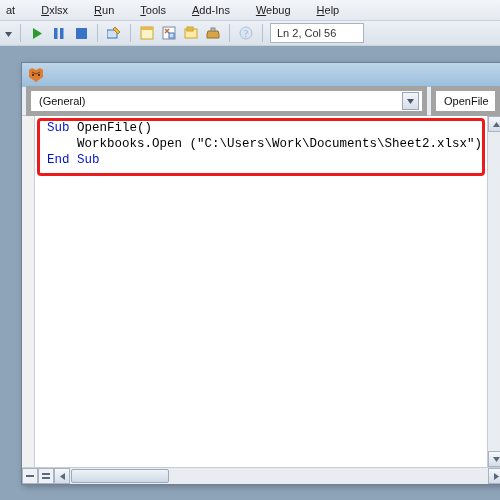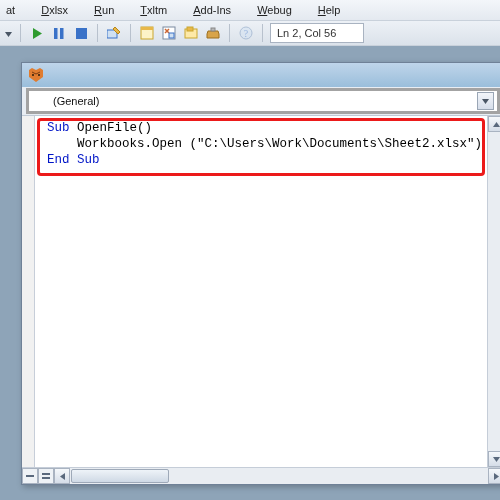--- a/index.html
+++ b/index.html
@@ -12,21 +12,21 @@
 .tb-btn{width:18px;height:18px;display:flex;align-items:center;justify-content:center;border-radius:2px}
 .tb-btn.disabled{opacity:.45}
 .tb-btn svg{display:block}
 .status-box{height:18px;border:1px solid #a9b3c1;background:#fff;padding:0 6px;display:flex;align-items:center;min-width:80px;color:#333;font-size:11px}
 .drop svg{margin:0 1px}
 .mdi{flex:1;position:relative;background:#8ea4b8}
 .codewin{position:absolute;left:21px;top:16px;right:-5px;bottom:15px;border:1px solid #6f8197;background:#fff;box-shadow:2px 2px 6px rgba(0,0,0,.25);display:flex;flex-direction:column}
 .cw-title{height:24px;background:linear-gradient(#bfd5ea,#9abedb);display:flex;align-items:center;padding:0 6px;color:#1b2a3a;font-size:12px;gap:6px}
 .cw-title .fox{width:16px;height:16px}
 .cw-dropdowns{height:22px;display:flex;align-items:center;padding:3px 4px;gap:4px;background:#e8edf3;border-bottom:1px solid #c0cad6}
-.combo{flex:1;height:20px;border:3px solid #a3a3a3;background:#fff;display:flex;align-items:center;justify-content:space-between;padding:0 3px 0 24px;font-size:11px;color:#111}
+.combo{flex:1;height:20px;border:5px solid #a3a3a3;background:#fff;display:flex;align-items:center;justify-content:space-between;padding:0 3px 0 8px;font-size:11px;color:#111}
 .combo.small{flex:0 0 48px}
 .combo .arrow{width:15px;height:16px;background:linear-gradient(#f3f6fa,#d6deea);border:1px solid #9aa6b5;display:flex;align-items:center;justify-content:center}
 .code-area{flex:1;display:flex;position:relative}
 .margin{width:12px;background:#f1f1f1;border-right:1px solid #c7ced9}
 .editor{flex:1;background:#fff;font-family:Consolas,"Courier New",monospace;font-size:12.5px;line-height:16px;padding:4px 0 4px 12px;white-space:pre;color:#000;overflow:hidden;position:relative}
 .kw{color:#0015c7}
 .highlight{border:3px solid #ec1a1a;border-radius:4px;position:absolute;left:2px;top:2px;right:2px;height:52px;pointer-events:none}
 .vscroll{width:16px;background:#e9edf2;border-left:1px solid #c5cdd8;position:relative}
 .vscroll .btn,.hscroll .btn{width:16px;height:16px;background:linear-gradient(#f5f8fb,#d5dde8);border:1px solid #a9b3c1;box-sizing:border-box;display:flex;align-items:center;justify-content:center;position:absolute}
 .vscroll .up{top:0;left:0}
@@ -40,21 +40,21 @@
 </style>
 </head>
 <body>
 
 <div class="app">
 
   <div class="menubar">
     <span class="mi"><span>at</span></span>
     <span class="mi"><u>D</u><span>xlsx</span></span>
     <span class="mi"><u>R</u><span>un</span></span>
-    <span class="mi"><u>T</u><span>xltm</span></span>
+    <span class="mi"><u>T</u><span>ools</span></span>
     <span class="mi"><u>A</u><span>dd-Ins</span></span>
     <span class="mi"><u>W</u><span>ebug</span></span>
     <span class="mi"><u>H</u><span>elp</span></span>
   </div>
 
   <div class="toolbar">
     <span class="drop"><svg width="7" height="5">
           <path d="M0 0h7L3.5 5z" fill="#4a5665"></path>
         </svg></span>
     <span class="tb-sep"></span>
@@ -133,20 +133,23 @@
       </div>
 
       <div class="cw-dropdowns">
         <div class="combo">
           <span>(General)</span>
           <span class="arrow">
               <svg width="7" height="5">
                 <path d="M0 0h7L3.5 5z" fill="#4a5665"></path>
               </svg>
             </span>
+        </div>
+        <div class="combo small">
+          <span style="overflow:hidden;white-space:nowrap">OpenFile</span>
         </div>
       </div>
 
       <div class="code-area">
         <div class="margin"></div>
         <div class="editor"><span class="kw">Sub</span><span> OpenFile()</span>
 <span>    Workbooks.Open ("C:\Users\Work\Documents\Sheet2.xlsx")</span>
 <span class="kw">End Sub</span>
           <div class="highlight"></div>
         </div>

